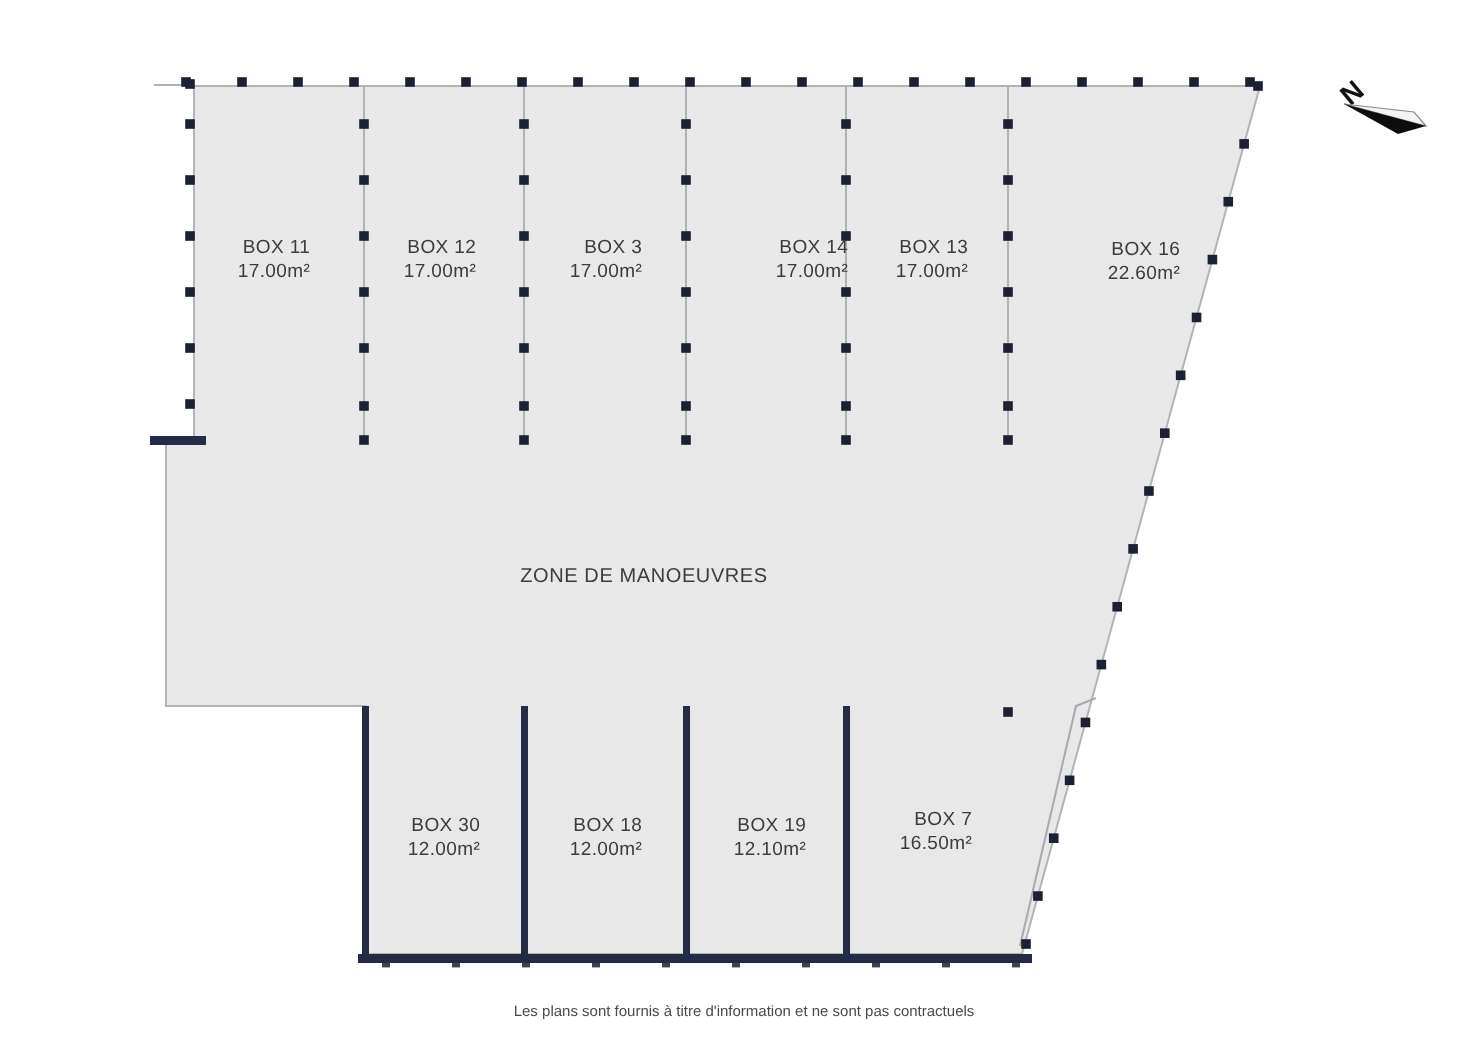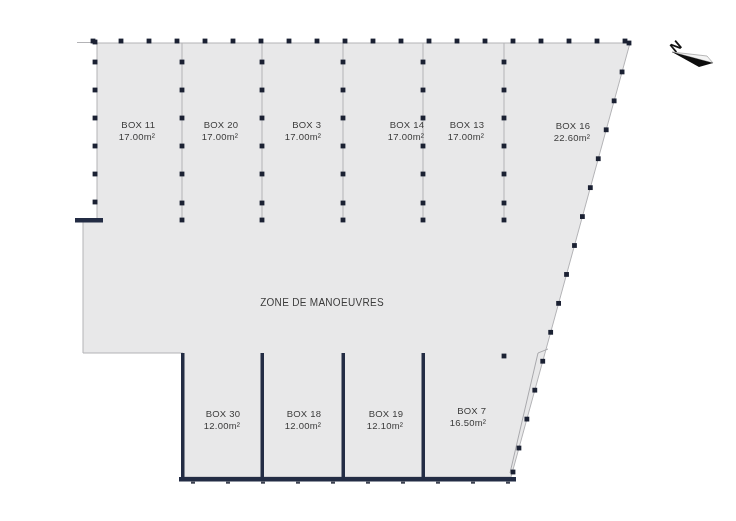--- a/index.html
+++ b/index.html
@@ -24,21 +24,20 @@
   .zone-label{
     position:absolute;
     left:322px;top:289px;
     transform:translate(-50%,-50%);
     text-align:center;
     font-size:10px;
     line-height:1.4;
     color:#3c3c3c;
     letter-spacing:.3px;
     white-space:nowrap;
-    margin-top:14px;
   }
   .footer-note{
     position:absolute;
     left:372px;top:501px;
     transform:translateX(-50%);
     font-size:7.5px;
     color:#4a4a4a;
     white-space:nowrap;
   }
   .lb11{left:137px;top:131px}
@@ -181,21 +180,21 @@
       <polygon points="672,52 713,63 707,56" fill="#f4f4f4" stroke="#8a8a8a" stroke-width="0.6"></polygon>
       <polygon points="672,52 713,63 699,67" fill="#0d0d0d"></polygon>
     </g>
   </svg>
 
   <div class="box-label lb11">
     <div>BOX 11</div>
     <div>17.00m²</div>
   </div>
   <div class="box-label lb12">
-    <div>BOX 20</div>
+    <div>BOX 12</div>
     <div>17.00m²</div>
   </div>
   <div class="box-label lb13">
     <div>BOX 3</div>
     <div>17.00m²</div>
   </div>
   <div class="box-label lb14">
     <div>BOX 14</div>
     <div>17.00m²</div>
   </div>
@@ -222,13 +221,14 @@
   </div>
   <div class="box-label lb18">
     <div>BOX 19</div>
     <div>12.10m²</div>
   </div>
   <div class="box-label lb17">
     <div>BOX 7</div>
     <div>16.50m²</div>
   </div>
 
+  <div class="footer-note">Les plans sont fournis à titre d'information et ne sont pas contractuels</div>
 </div>
 
 </body></html>

